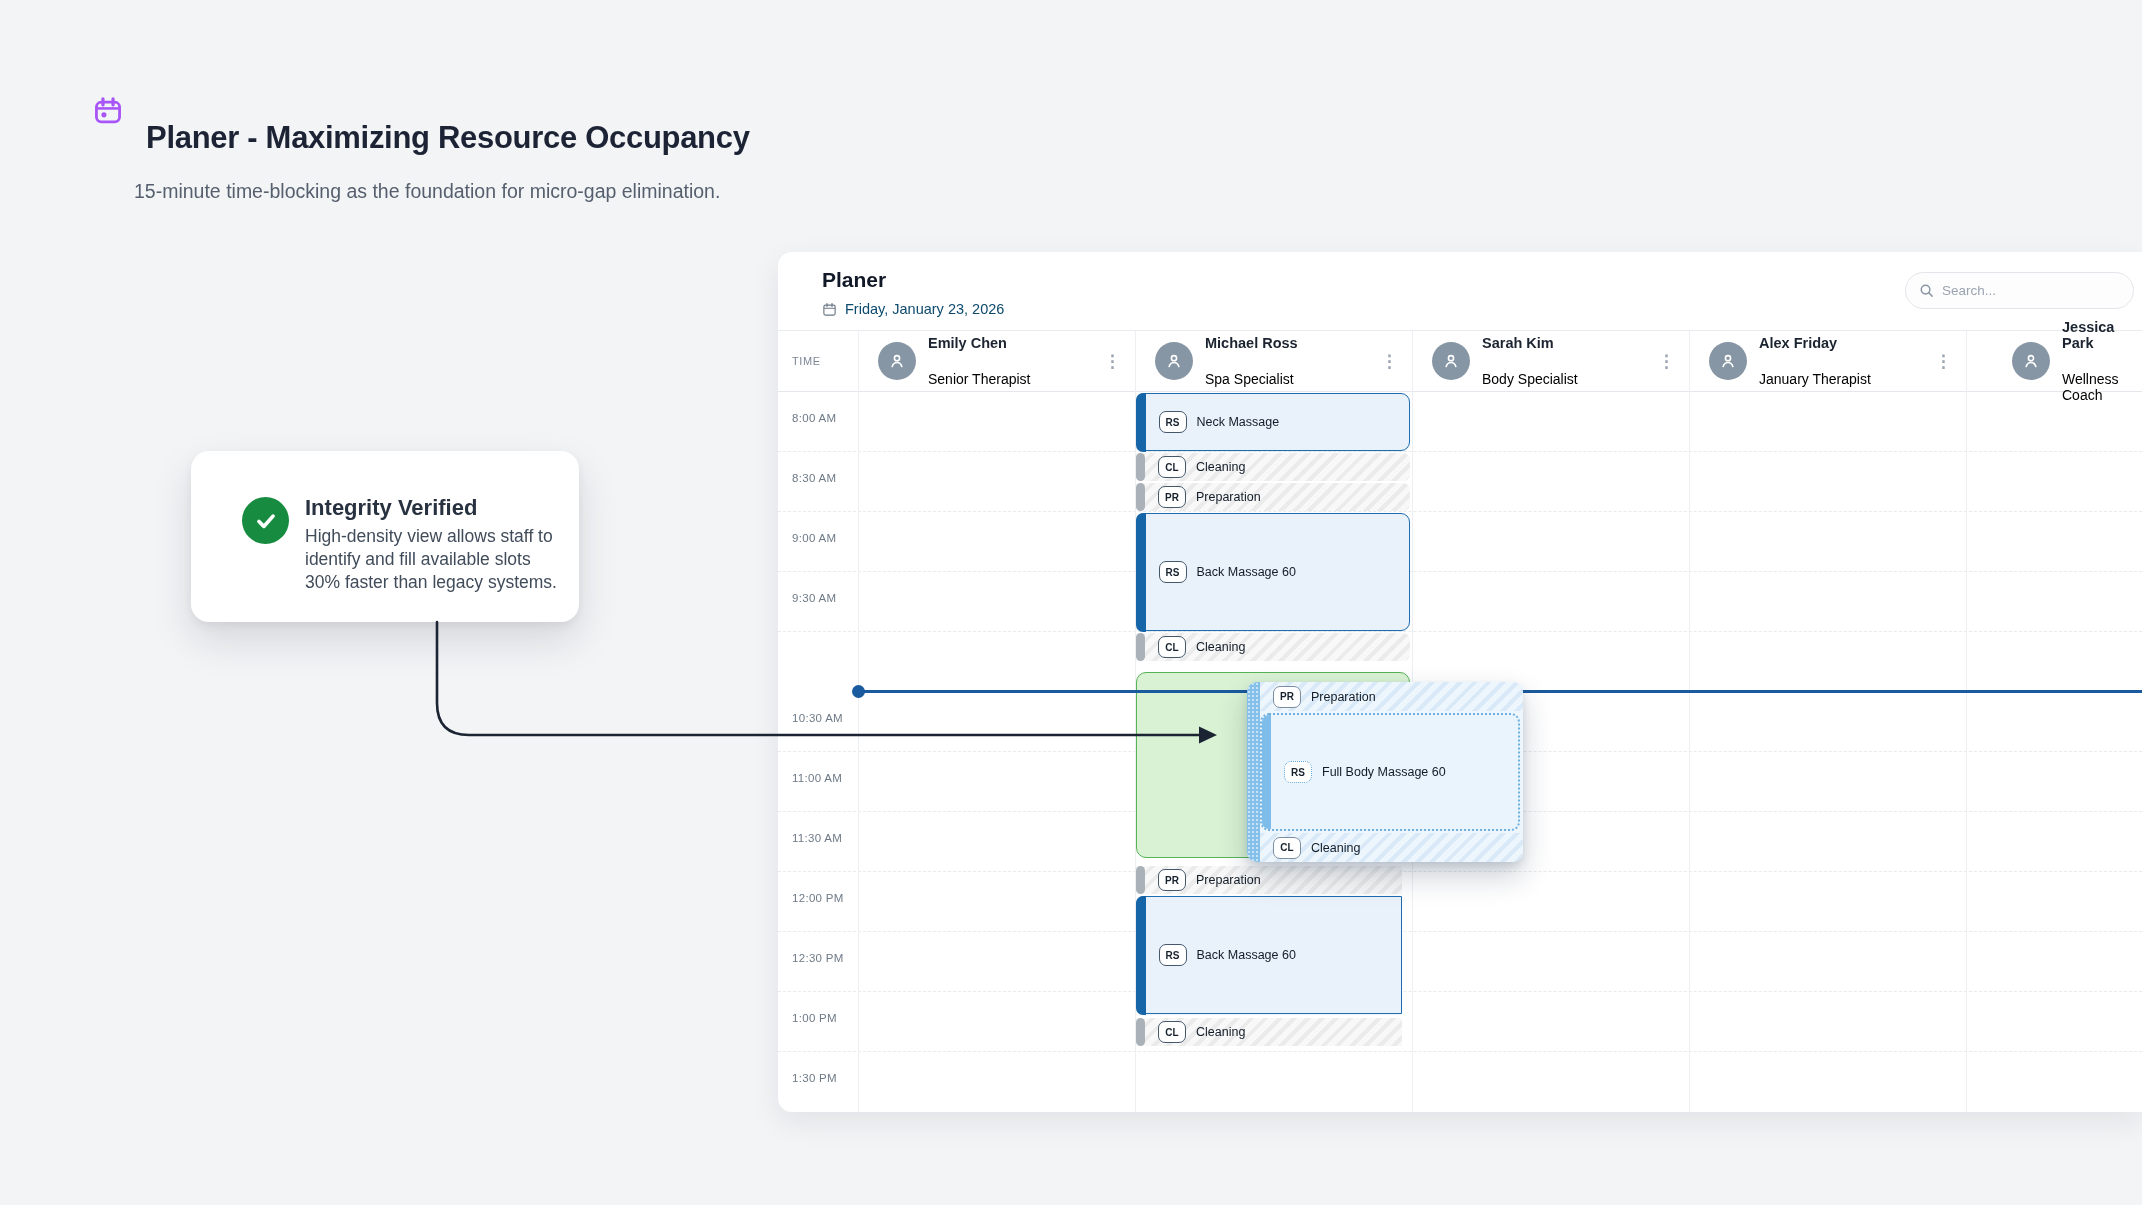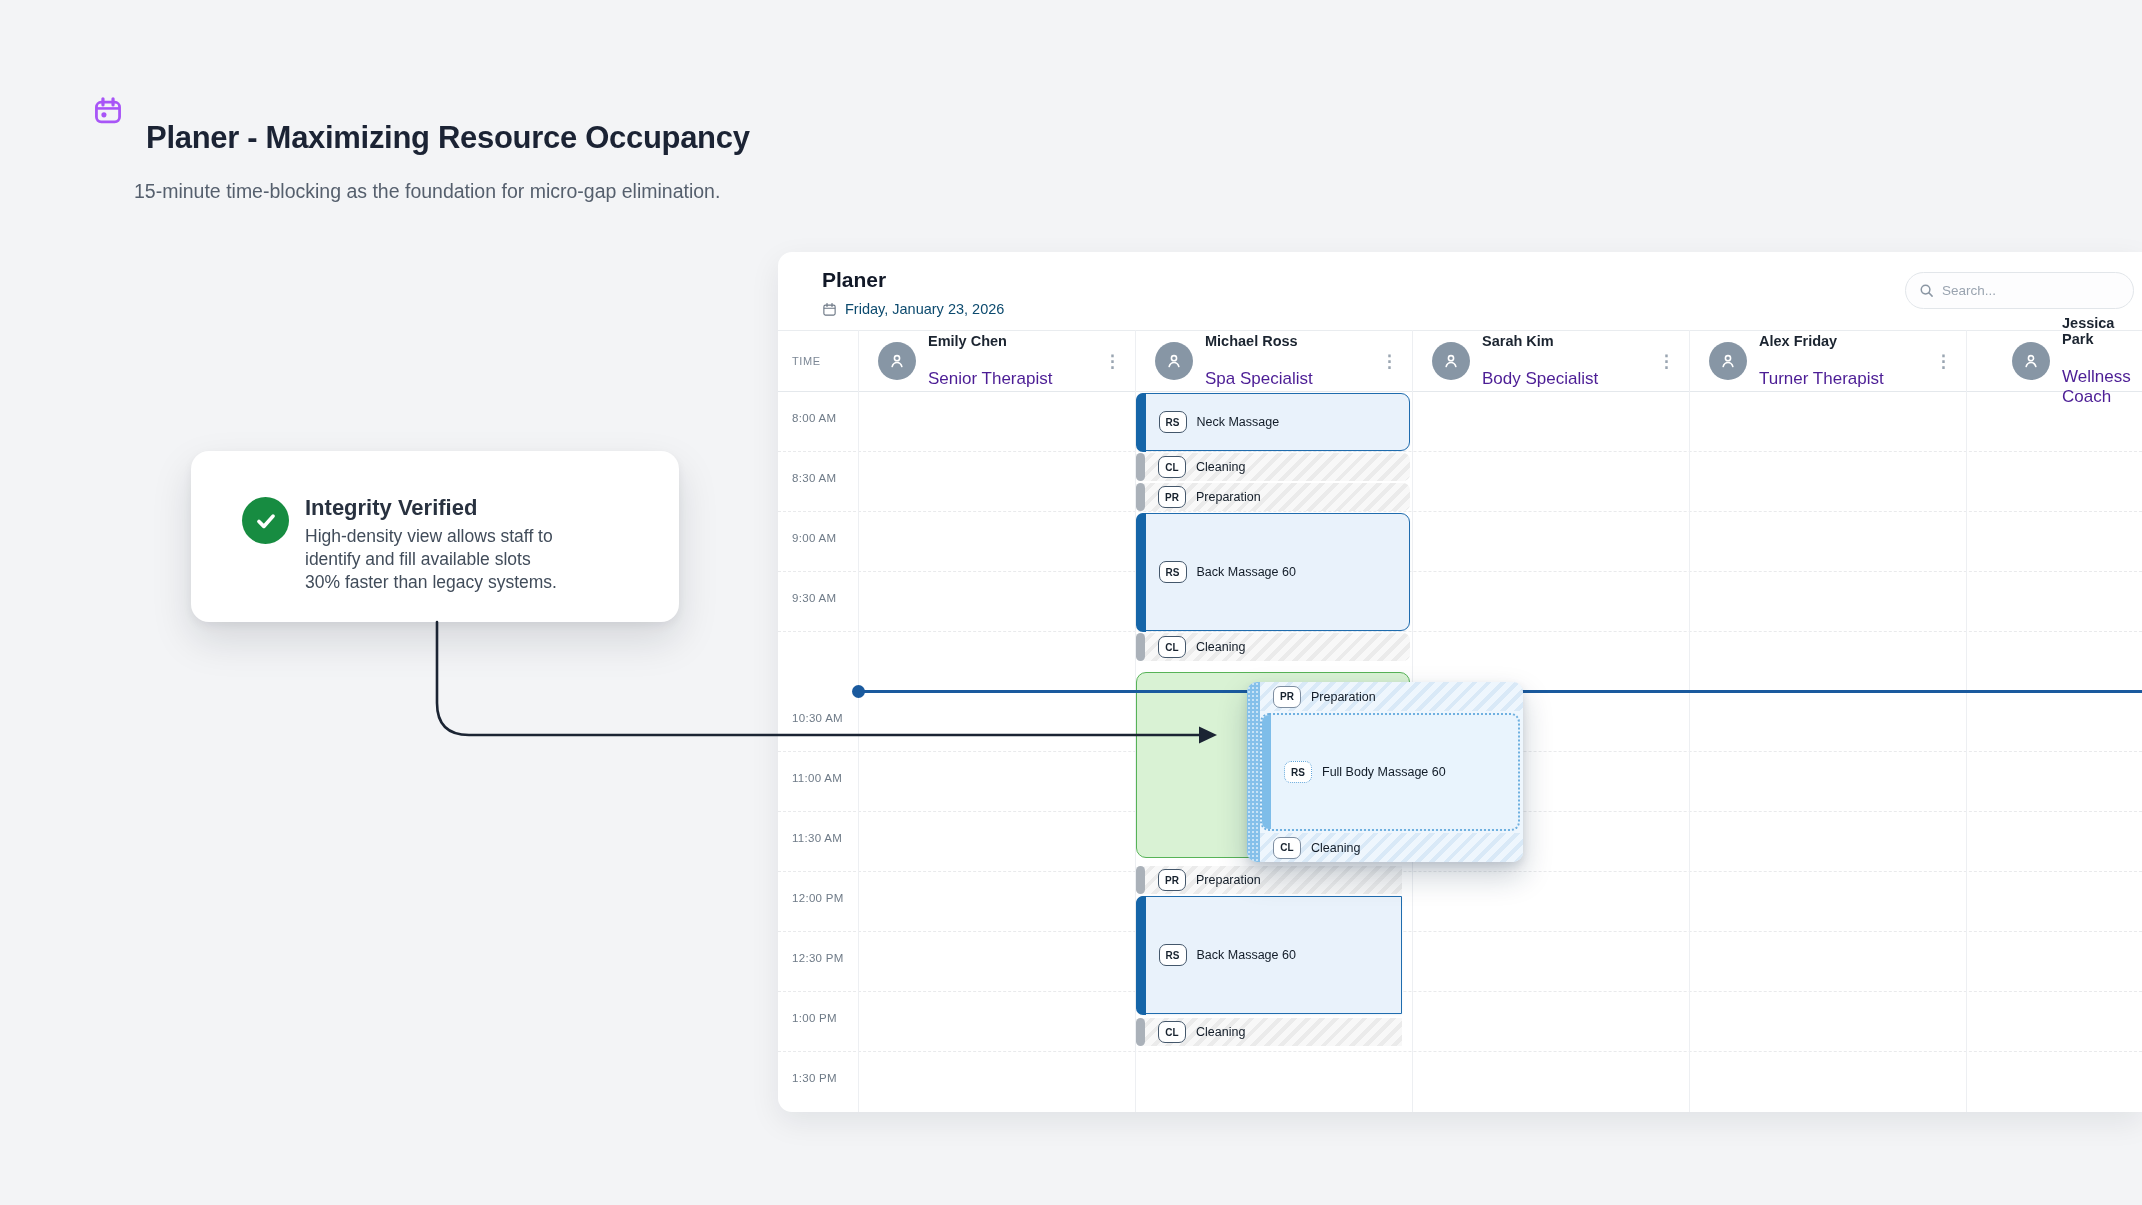--- a/index.html
+++ b/index.html
@@ -13,21 +13,21 @@
   }
   .abs { position:absolute; }
 
   
   .page-header-icon { left:93px; top:96px; width:30px; height:30px; }
   .page-title { left:133px; top:120px; font-size:31px; font-weight:700; color:#1b2334; letter-spacing:-0.3px;margin-left:13px; }
   .page-subtitle { left:134px; top:180px; font-size:19.5px; color:#555f6d; }
 
   
   .callout {
-    left:191px; top:451px; width:488px; height:171px;
+    left:191px; top:451px; width:388px; height:171px;
     background:#ffffff; border-radius:18px;
     box-shadow:0 18px 40px rgba(16,24,40,.13), 0 4px 10px rgba(16,24,40,.06);
   }
   .callout-icon {
     position:absolute; left:51px; top:46px; width:47px; height:47px;
     border-radius:50%; background:#178c41;
     display:flex; align-items:center; justify-content:center;
   }
   .callout-title { position:absolute; left:114px; top:44px; font-size:22px; font-weight:700; color:#28313f; }
   .callout-body  { position:absolute; left:114px; top:74px; font-size:17.5px; line-height:23px; color:#414c5a; }
@@ -60,21 +60,21 @@
     position:absolute; left:0; right:0; top:78px; height:62px;
     border-top:1px solid #e9ecef; border-bottom:1px solid #e4e8ec;
   }
   .time-head { position:absolute; left:14px; top:24px; font-size:11px; letter-spacing:.6px;
                color:#7c8795; font-weight:500; }
   .staff-cell { position:absolute; top:0; height:100%; display:flex; align-items:center; padding-left:20px; }
   .avatar { width:38px; height:38px; border-radius:50%; background:#8796a5;
             display:flex; align-items:center; justify-content:center; flex:0 0 auto; }
   .staff-text { margin-left:12px; }
   .staff-name { font-size:14.5px; font-weight:700; color:#1b2430; }
-  .staff-role { font-size:17px; color:#4c1d95; margin-top:20px; }
+  .staff-role { font-size:14px; color:#000000; margin-top:20px; }
   .kebab { position:absolute; right:14px; top:50%; transform:translateY(-50%);
            font-size:17px; color:#9aa5b1; font-weight:600; cursor:pointer; line-height:1; }
 
   
   .grid { position:absolute; left:0; right:0; top:140px; height:720px; }
   .grid-row { position:absolute; left:0; right:0; height:60px; border-bottom:1px dashed #e9eaec; }
   .grid-row.last { border-bottom:none; }
   .time-label { position:absolute; left:14px; top:20px; font-size:11.5px; color:#6e7a87; letter-spacing:.3px; }
   .vline { position:absolute; top:-62px; height:782px; width:1px; background:#edeff2; }
 
@@ -235,21 +235,21 @@
 
     <div class="staff-cell" style="left:911px; width:277px;">
       <div class="avatar">
         <svg width="20" height="20" viewBox="0 0 24 24" class="icon-svg">
           <circle cx="12" cy="8.6" r="3.1" fill="none" stroke="#ffffff" stroke-width="1.9"></circle>
           <path d="M6.2 18.6c1-3.2 3.2-4.8 5.8-4.8s4.8 1.6 5.8 4.8" fill="none" stroke="#ffffff" stroke-width="1.9" stroke-linecap="round"></path>
         </svg>
       </div>
       <div class="staff-text">
         <div class="staff-name">Alex Friday</div>
-        <div class="staff-role">Turner Therapist</div>
+        <div class="staff-role">January Therapist</div>
       </div>
       <span class="kebab">⋮</span>
     </div>
 
     <div class="staff-cell" style="left:1188px; right:0;padding-left:46px;">
       <div class="avatar">
         <svg width="20" height="20" viewBox="0 0 24 24" class="icon-svg">
           <circle cx="12" cy="8.6" r="3.1" fill="none" stroke="#ffffff" stroke-width="1.9"></circle>
           <path d="M6.2 18.6c1-3.2 3.2-4.8 5.8-4.8s4.8 1.6 5.8 4.8" fill="none" stroke="#ffffff" stroke-width="1.9" stroke-linecap="round"></path>
         </svg>

